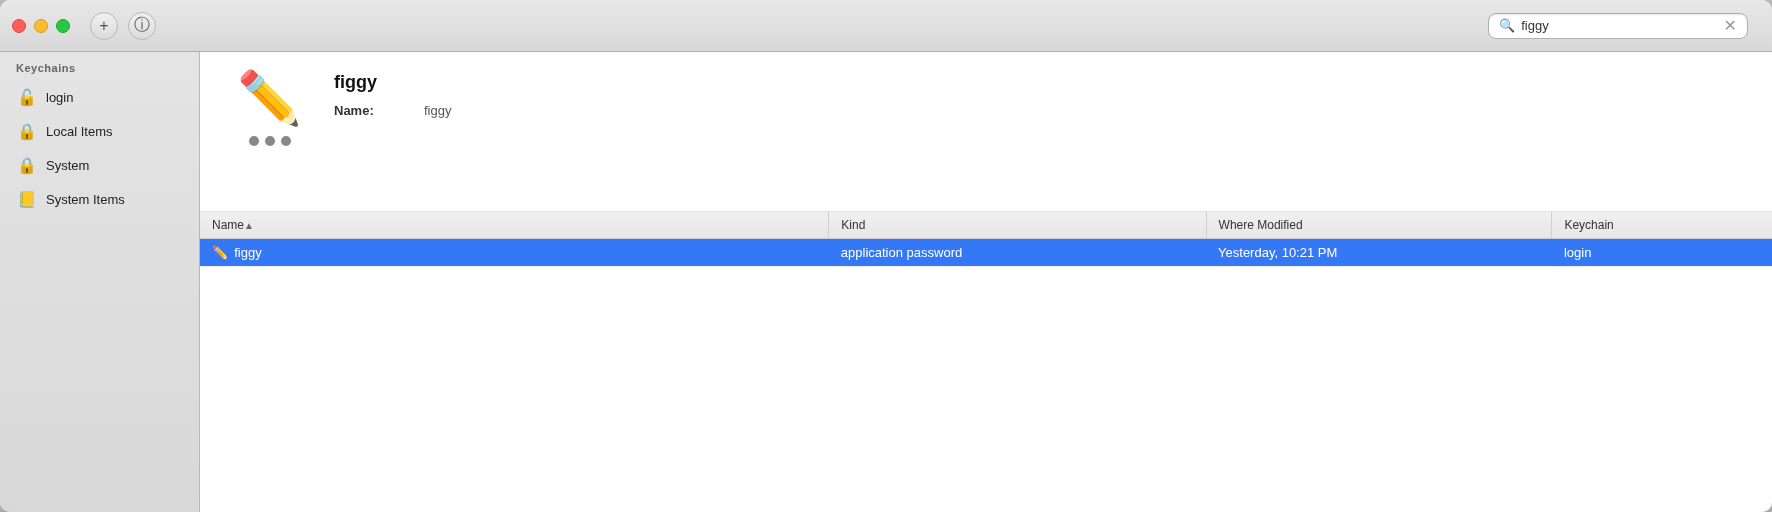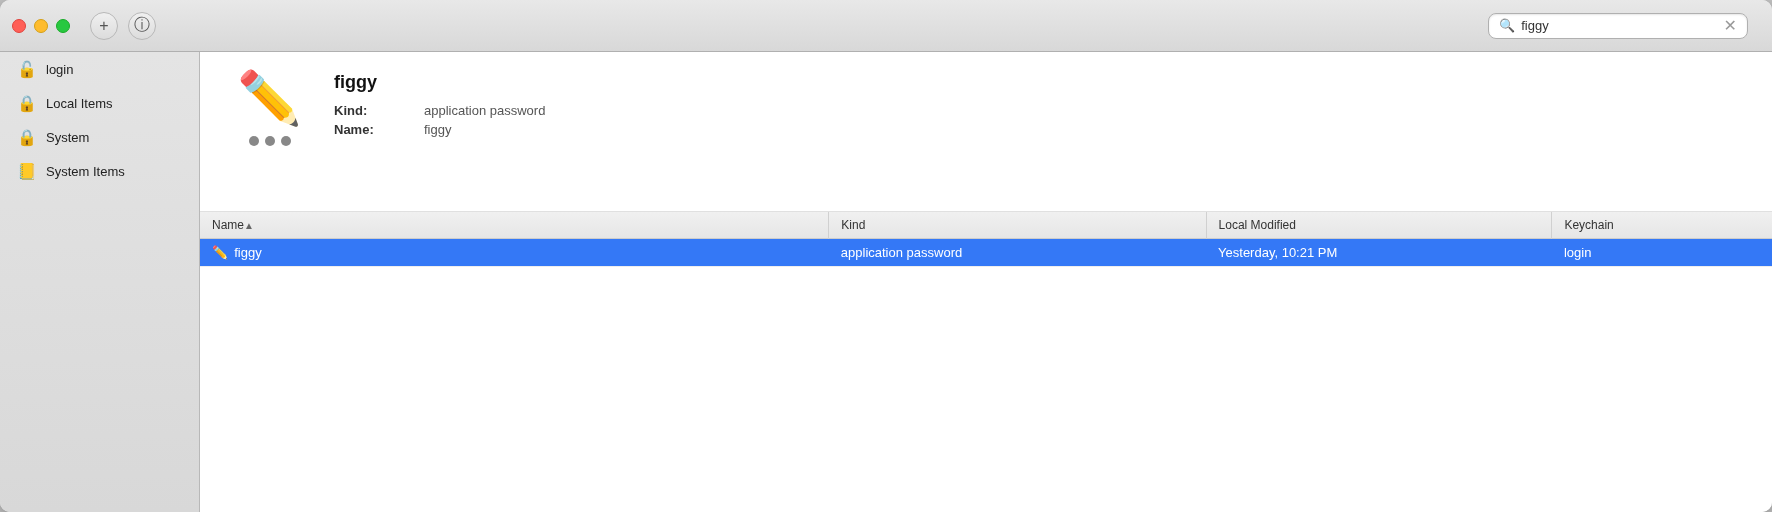--- a/index.html
+++ b/index.html
@@ -330,20 +330,21 @@
     <div class="search-bar">
       <span class="search-icon-char">🔍</span>
       <input class="search-input" type="text" value="figgy" placeholder="Search" style="">
       <span class="search-clear">✕</span>
     </div>
   </div>
 
   <div class="main-content">
 
     <div class="sidebar">
+      <div class="sidebar-header">Keychains</div>
 
       <div class="sidebar-item">
         <div class="sidebar-icon lock-open">🔓</div>
         <span>login</span>
       </div>
 
       <div class="sidebar-item">
         <div class="sidebar-icon lock-closed">🔒</div>
         <span>Local Items</span>
       </div>
@@ -367,24 +368,20 @@
           <div class="icon-dots">
             <div class="icon-dot"></div>
             <div class="icon-dot"></div>
             <div class="icon-dot"></div>
           </div>
         </div>
 
         <div class="item-details">
           <div class="item-title">figgy</div>
 
-          <div class="item-field">
-            <span class="item-field-label">Kind:</span>
-            <span class="item-field-value">  application password</span>
-          </div>
 
 
           <div class="item-field">
             <span class="item-field-label">Name:</span>
             <span class="item-field-value">  figgy</span>
           </div>
 
         </div>
       </div>
 
@@ -398,21 +395,21 @@
                   <span class="sort-arrow">▲</span>
                 </div>
               </th>
               <th class="col-kind">
                 <div class="th-content">
                   <span>Kind</span>
                 </div>
               </th>
               <th class="col-date">
                 <div class="th-content">
-                  <span>Local Modified</span>
+                  <span>Where Modified</span>
                 </div>
               </th>
               <th class="col-keychain">
                 <div class="th-content">
                   <span>Keychain</span>
                 </div>
               </th>
             </tr>
           </thead>
           <tbody>

